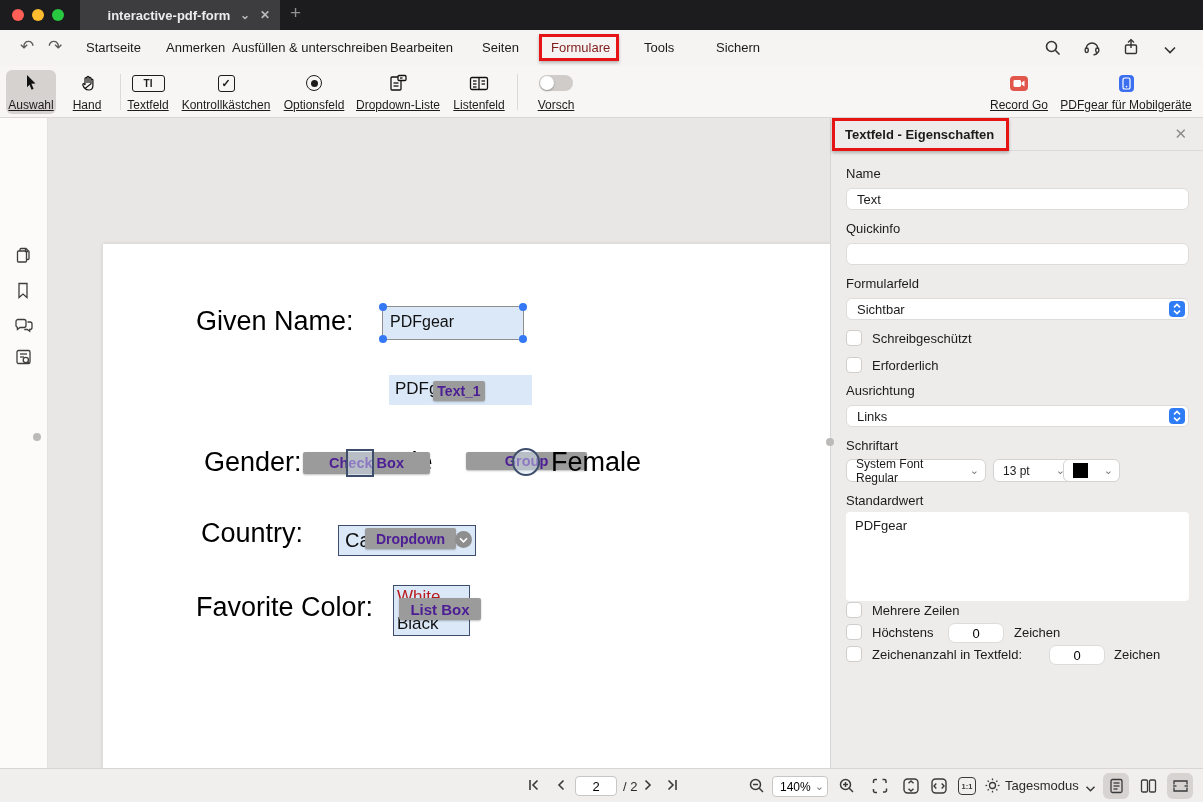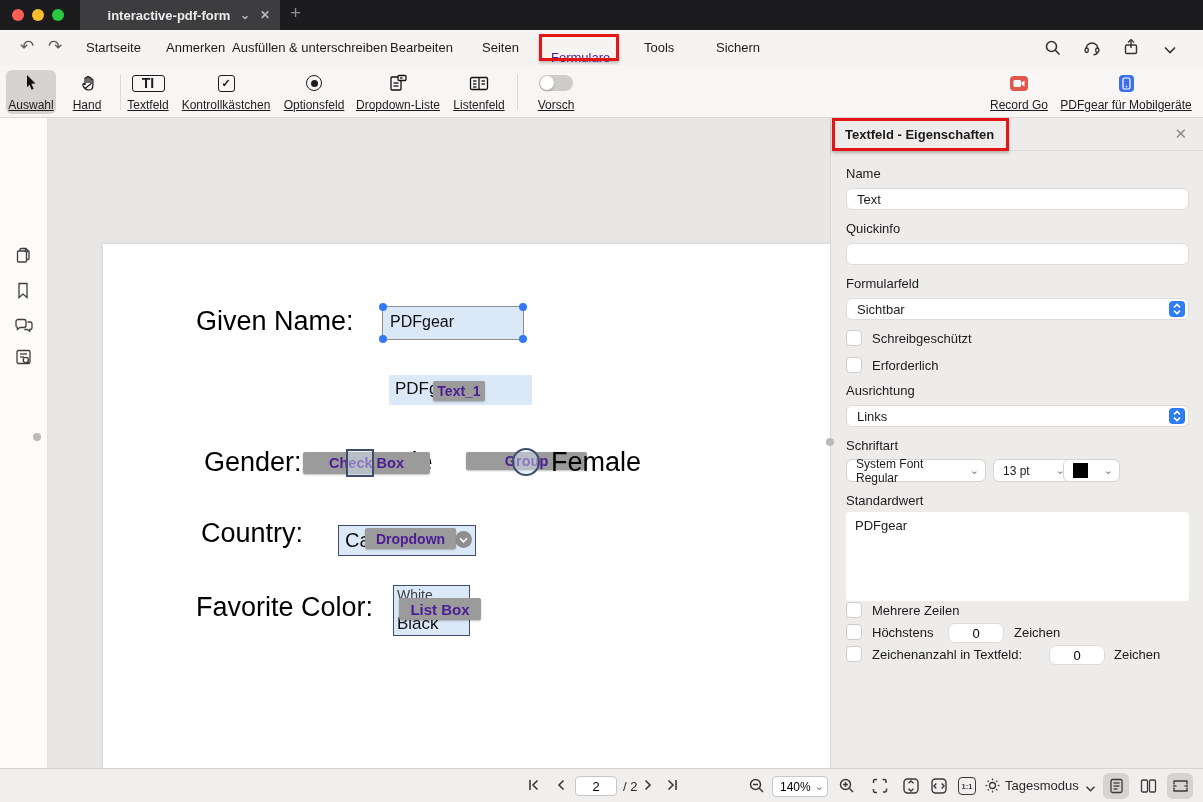--- a/index.html
+++ b/index.html
@@ -12,35 +12,35 @@
   .light { position:absolute; top:9px; width:12px; height:12px; border-radius:50%; }
   .tab { position:absolute; left:80px; top:0; width:200px; height:30px; background:#3d3d3f;
     display:flex; align-items:center; color:#ececec; font-size:13px; font-weight:bold; }
   .tab-title { flex:1; text-align:center; padding-left:18px; }
   .tab-ico { color:#b9b9b9; font-size:12px; margin-right:10px; cursor:default; }
   .tab-plus { position:absolute; left:290px; top:2px; color:#8f8f8f; font-size:19px; font-weight:300; }
 
   
   .menubar { position:absolute; left:0; top:30px; width:1203px; height:36px; background:#f6f4f2; }
   .menu-item { position:absolute; top:10px; font-size:13px; color:#1b1b1b; cursor:default; }
-  .menu-item.active { color:#4c1d95;margin-top:10px; }
+  .menu-item.active { color:#7f1d1d; }
   .red-box { position:absolute; border:3px solid #e51515; box-shadow:0 2px 3px rgba(0,0,0,.25); }
   .histbtn { position:absolute; top:6px; color:#5c5c5c; font-size:17px; }
 
   
   .toolbar { position:absolute; left:0; top:66px; width:1203px; height:52px; background:#f8f6f5;
     border-bottom:1px solid #dad8d6; }
   .tbtn { position:absolute; top:4px; height:44px; display:flex; flex-direction:column;
     align-items:center; justify-content:space-between; padding:3px 4px 2px; border-radius:6px; }
   .tbtn .lbl { font-size:12px; color:#1c1c1c; white-space:nowrap;text-decoration:underline; }
   .tbtn.sel { background:#d5d2d0; }
   .tico { height:20px; display:flex; align-items:center; justify-content:center; color:#1c1c1c; }
   .vsep { position:absolute; top:8px; width:1px; height:36px; background:#dcdad8; }
   .boxicon { width:33px; height:17px; border:1.6px solid #1c1c1c; border-radius:3px;
-    display:flex; align-items:center; justify-content:center; font-size:14px; font-weight:bold; }
+    display:flex; align-items:center; justify-content:center; font-size:10px; font-weight:bold; }
   .radioicon { width:16px; height:16px; border:1.6px solid #1c1c1c; border-radius:50%;
     display:flex; align-items:center; justify-content:center; }
   .radioicon i { width:7px; height:7px; background:#1c1c1c; border-radius:50%; }
   .toggle { width:34px; height:16px; border-radius:8px; background:#cfccca; position:relative; }
   .toggle i { position:absolute; left:1px; top:1px; width:14px; height:14px; border-radius:50%;
     background:#fff; box-shadow:0 1px 2px rgba(0,0,0,.3); }
   .appico { width:18px; height:15px; border-radius:4px; display:flex; align-items:center; justify-content:center; }
 
   
   .sidebar { position:absolute; left:0; top:118px; width:48px; height:650px; background:#fcfbfa;
@@ -308,21 +308,21 @@
       <span style="position:absolute;right:3px;top:5px;width:17px;height:17px;border-radius:50%;background:#8e8e8e;display:flex;align-items:center;justify-content:center;z-index:4">
         <svg width="9" height="6" viewBox="0 0 9 6" fill="none" stroke="#fff" stroke-width="1.6">
             <polyline points="1,1.2 4.5,4.8 8,1.2"></polyline>
           </svg>
         </span>
     </div>
     <div class="fbadge" style="left:262px;top:284px;width:91px;height:21px;font-size:14px">Dropdown</div>
 
     <div class="doclabel" style="left:93px;top:348px">Favorite Color:</div>
     <div class="ffield" style="left:290px;top:341px;width:77px;height:51px;border:1.5px solid #3d4d6b">
-      <span style="position:absolute;left:3px;top:1px;font-size:14px;color:#404040">White</span>
+      <span style="position:absolute;left:3px;top:1px;font-size:17px;color:#b91c1c">White</span>
       <span style="position:absolute;left:3px;bottom:1px;font-size:17px;color:#111">Black</span>
     </div>
     <div class="fbadge" style="left:296px;top:354px;width:82px;height:22px;font-size:15px">List Box</div>
 
   </div>
 </div>
 
 <div class="panel">
   <div class="panel-head">
     <span class="panel-title">Textfeld - Eigenschaften</span>

